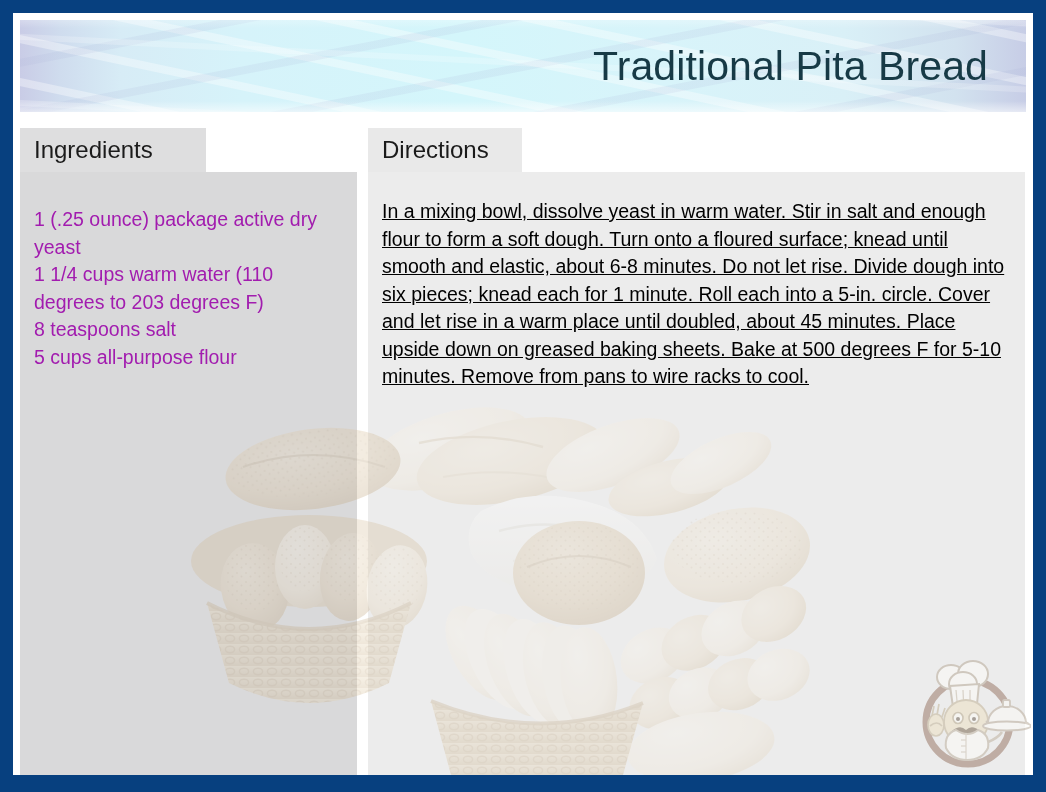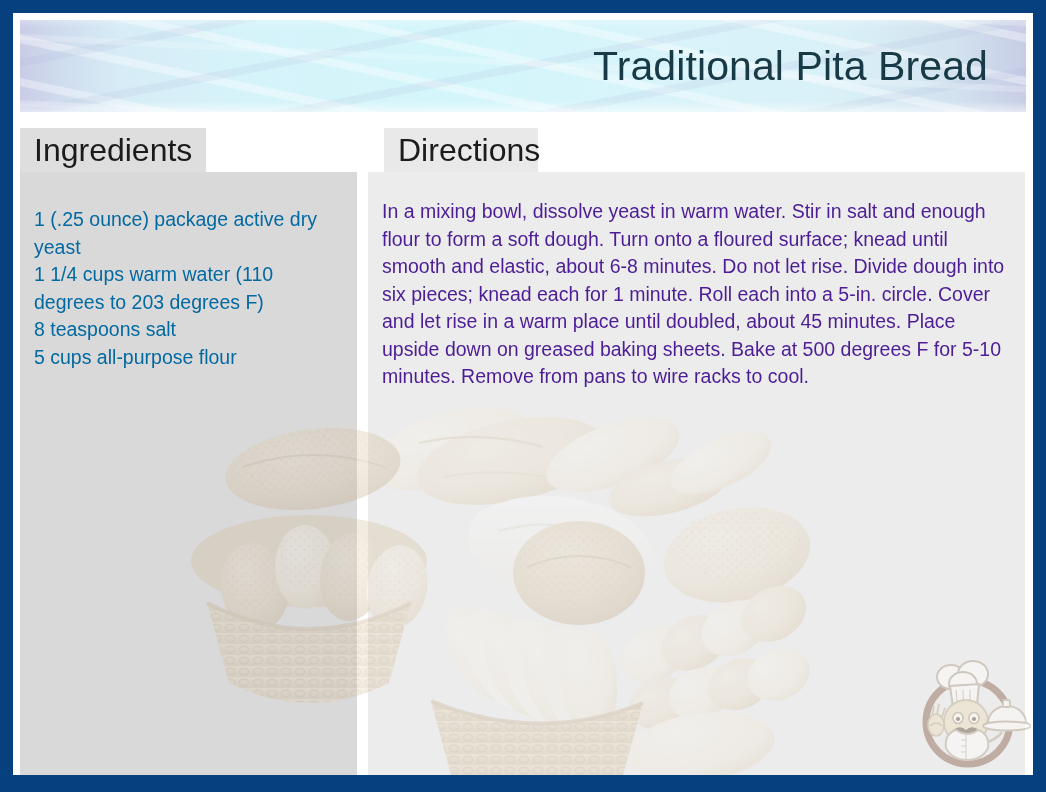--- a/index.html
+++ b/index.html
@@ -117,27 +117,27 @@
     white-space: nowrap;
     line-height: 1;
   }
 
   
   .col-heading-box {
     position: absolute;
     background: #dededf;
     height: 44px;
   }
-  .col-heading-box.light { background: #e9e9e9; margin-left: 16px; }
+  .col-heading-box.light { background: #e9e9e9; }
   .col-heading-text {
     position: absolute;
     left: 14px;
     top: 50%;
     transform: translateY(-50%);
-    font-size: 32px;
+    font-size: 24px;
     font-weight: 400;
     color: #1b1b1b;
     white-space: nowrap;
     line-height: 1;
   }
   .col-body {
     position: absolute;
     background: #d9d9da;
   }
   .col-body.light { background: #ececec; }
@@ -145,36 +145,37 @@
   
   #ingredients-heading-box { left: 7px;  top: 115px; width: 186px; }
   #ingredients-body        { left: 7px;  top: 159px; width: 337px; bottom: 0; }
   #ingredients-list {
     position: absolute;
     left: 14px;
     top: 34px;
     width: 312px;
     font-size: 19.5px;
     line-height: 27.5px;
-    color: #0369a1;
+    color: #a21caf;
   }
   #ingredients-list .ing-item { margin: 0; }
 
   
   #directions-heading-box { left: 355px; top: 115px; width: 154px; }
   #directions-body        { left: 355px; top: 159px; width: 657px; bottom: 0; }
   #directions-text {
     position: absolute;
     left: 14px;
     top: 26px;
     width: 634px;
     font-size: 19.5px;
     line-height: 27.5px;
-    color: #4c1d95;
+    color: #000000;
     text-align: left;
+    text-decoration: underline;
   }
 
   
   #bread-photo {
     position: absolute;
     left: 168px;
     top: 378px;
     width: 660px;
     height: 388px;
     opacity: .30;

